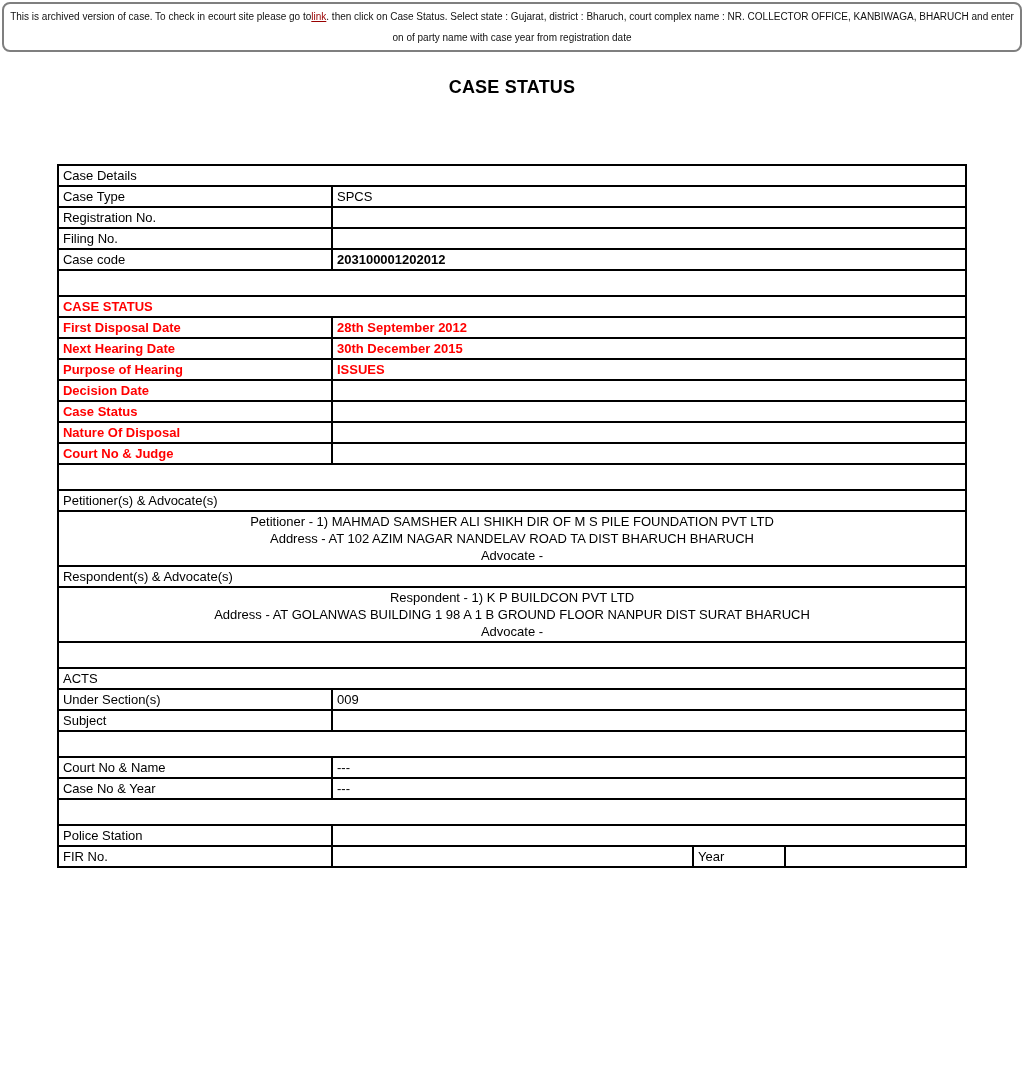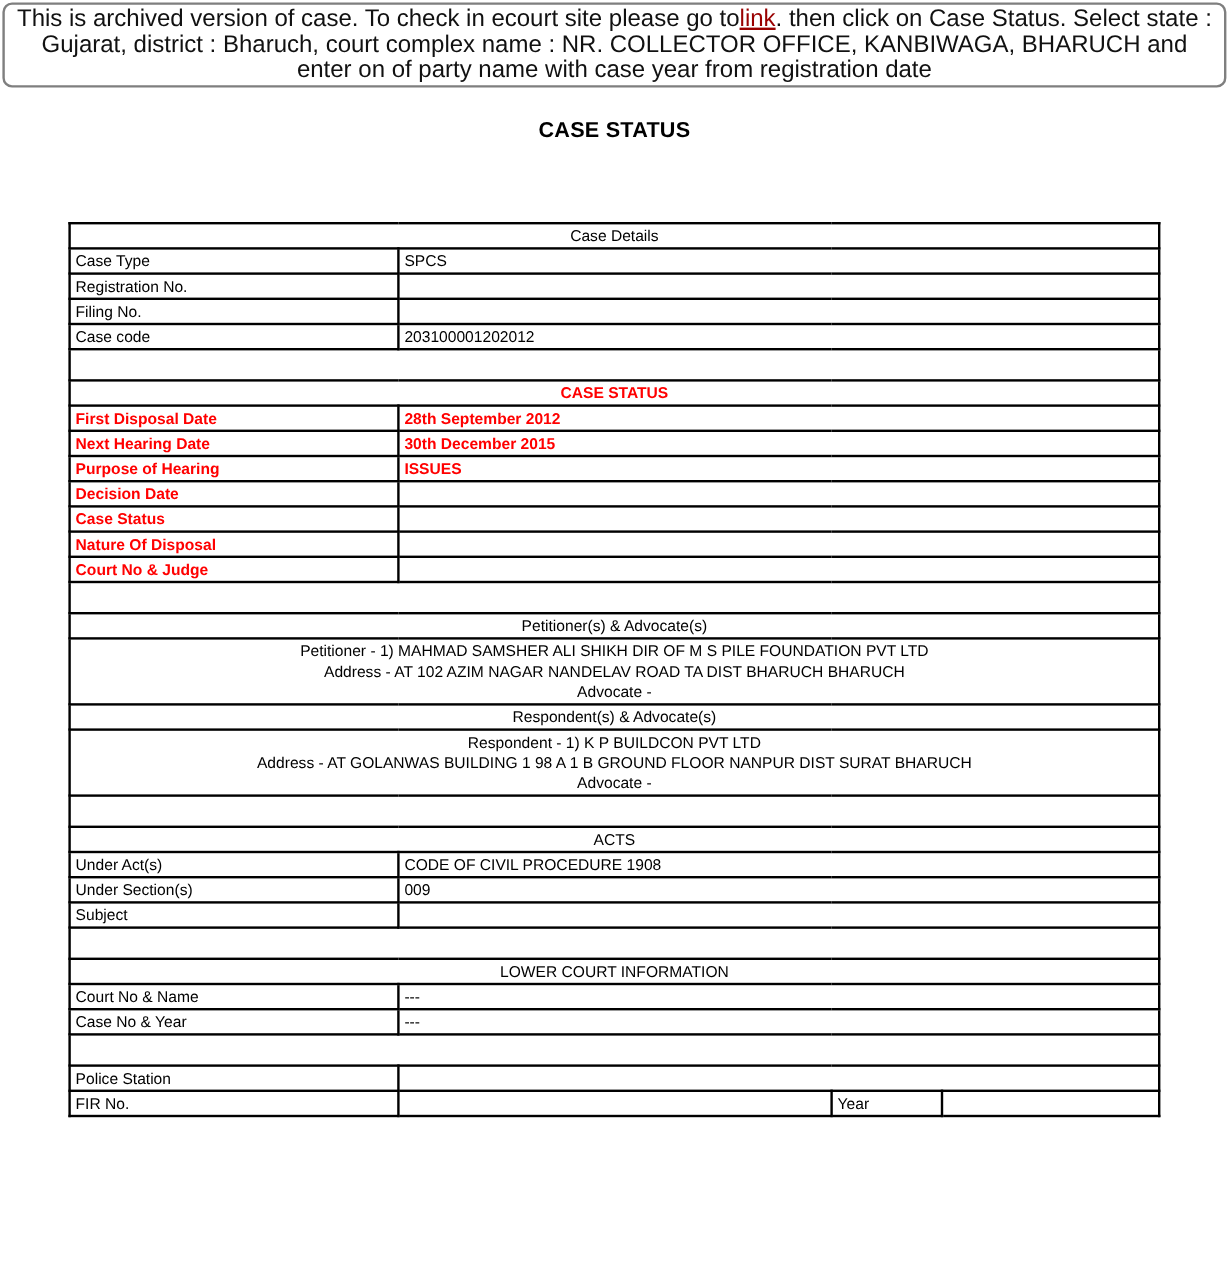--- a/index.html
+++ b/index.html
@@ -10,21 +10,21 @@
     font-family: "Liberation Sans", sans-serif;
     color: #000000;
   }
   
   .banner {
     margin: 2px;
     border: 2px solid #7f7f7f;
     border-radius: 8px;
     padding: 2px 6px;
     text-align: center;
-    font-size: 20px;
+    font-size: 10px;
     line-height: 21px;
     color: #111111;
   }
   .banner a.archive-link {
     color: #990000;
     text-decoration: underline;
     cursor: pointer;
   }
   
   .page-title {
@@ -43,27 +43,27 @@
   }
   table.case-table td {
     border: 2px solid #000000;
     font-size: 13px;
     line-height: 17px;
     height: 21px;
     padding: 1px 4px;
     overflow: hidden;
     vertical-align: middle;
   }
-  td.section-header { text-align: center; }
+  td.section-header { }
   tr.spacer td { height: 26px; }
   tr.red-row td, td.red-header {
     color: #ff0000;
     font-weight: bold;
   }
-  td.bold-value { font-weight: normal; }
+  td.bold-value { font-weight: bold; }
   td.party-block {
     height: auto;
     padding: 3px 4px;
     line-height: 17px;
     white-space: normal;
     text-align: center;
   }
   .party-line { display: block; }
 </style>
 </head>
@@ -167,39 +167,32 @@
   </tr>
 
   <tr class="spacer">
         <td colspan="4"></td>
       </tr>
 
   <tr>
     <td colspan="4" class="section-header">ACTS</td>
   </tr>
   <tr>
-    <td>Under Act(s)</td>
-    <td colspan="3">CODE OF CIVIL PROCEDURE 1908</td>
-  </tr>
-  <tr>
     <td>Under Section(s)</td>
     <td colspan="3">009</td>
   </tr>
   <tr>
     <td>Subject</td>
     <td colspan="3"></td>
   </tr>
 
   <tr class="spacer">
         <td colspan="4"></td>
       </tr>
 
-  <tr>
-    <td colspan="4" class="section-header">LOWER COURT INFORMATION</td>
-  </tr>
   <tr>
     <td>Court No &amp; Name</td>
     <td colspan="3">---</td>
   </tr>
   <tr>
     <td>Case No &amp; Year</td>
     <td colspan="3">---</td>
   </tr>
 
   <tr class="spacer">

